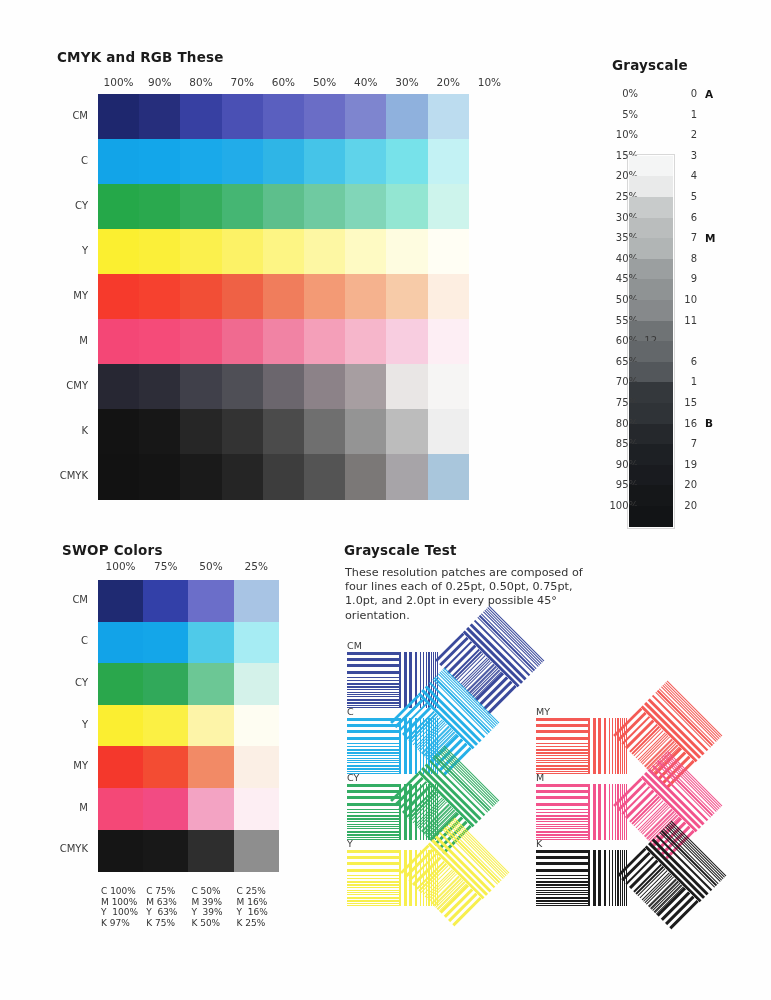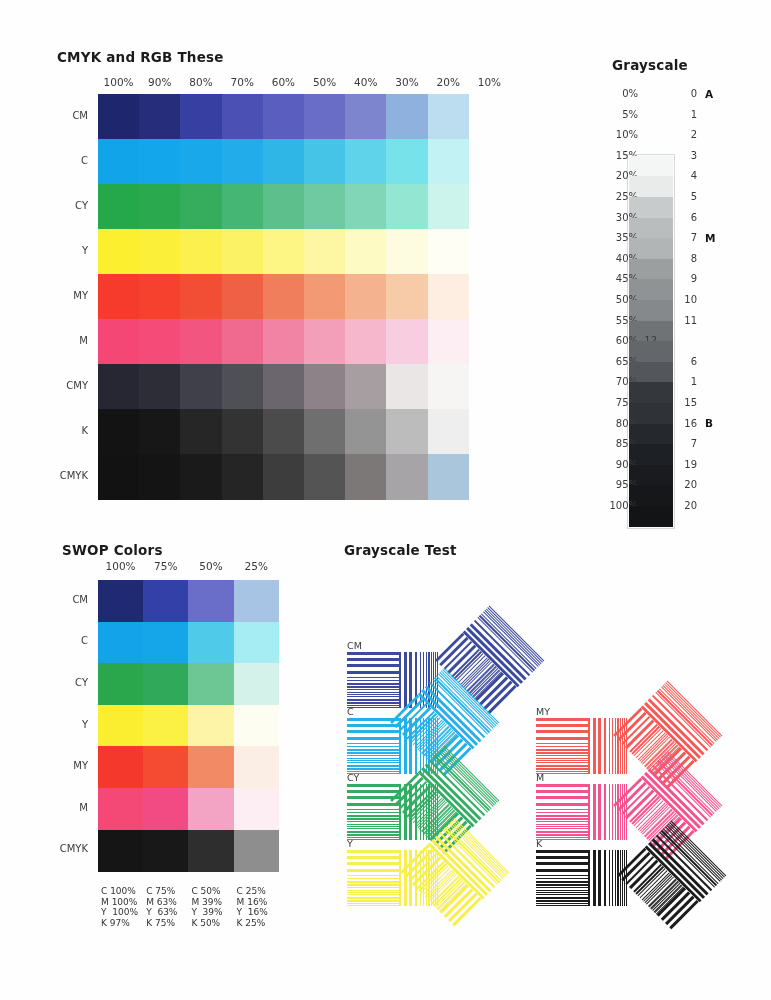--- a/index.html
+++ b/index.html
@@ -265,20 +265,21 @@
 M 39%
 Y  39%
 K 50%</div>
       <div class="swop-leg" style="left:236.60000000000002px;top:886px;">C 25%
 M 16%
 Y  16%
 K 25%</div>
     </div>
 
   <div class="sect-title" style="left:344px;top:542px;">Grayscale Test</div>
+  <div class="res-body" style="left:345px;top:566px;">These resolution patches are composed of four lines each of 0.25pt, 0.50pt, 0.75pt, 1.0pt, and 2.0pt in every possible 45° orientation.</div>
   <div id="res-patches">
       <div class="patch-lbl" style="left:347px;top:640px;">CM</div>
       <div class="patch" style="left:347px;top:652px;width:92px;height:56px;">
         <div style="position:absolute;left:0;top:0;width:51.52px;height:56px;overflow:hidden;">
           <div class="hz" style="top:0.00px;height:3.10px;left:0;width:100%;background:#3b4a9c;position:absolute;"></div>
           <div class="hz" style="top:6.20px;height:3.10px;left:0;width:100%;background:#3b4a9c;position:absolute;"></div>
           <div class="hz" style="top:12.40px;height:3.10px;left:0;width:100%;background:#3b4a9c;position:absolute;"></div>
           <div class="hz" style="top:18.60px;height:3.10px;left:0;width:100%;background:#3b4a9c;position:absolute;"></div>
           <div class="hz" style="top:24.80px;height:1.55px;left:0;width:100%;background:#3b4a9c;position:absolute;"></div>
           <div class="hz" style="top:27.90px;height:1.55px;left:0;width:100%;background:#3b4a9c;position:absolute;"></div>

